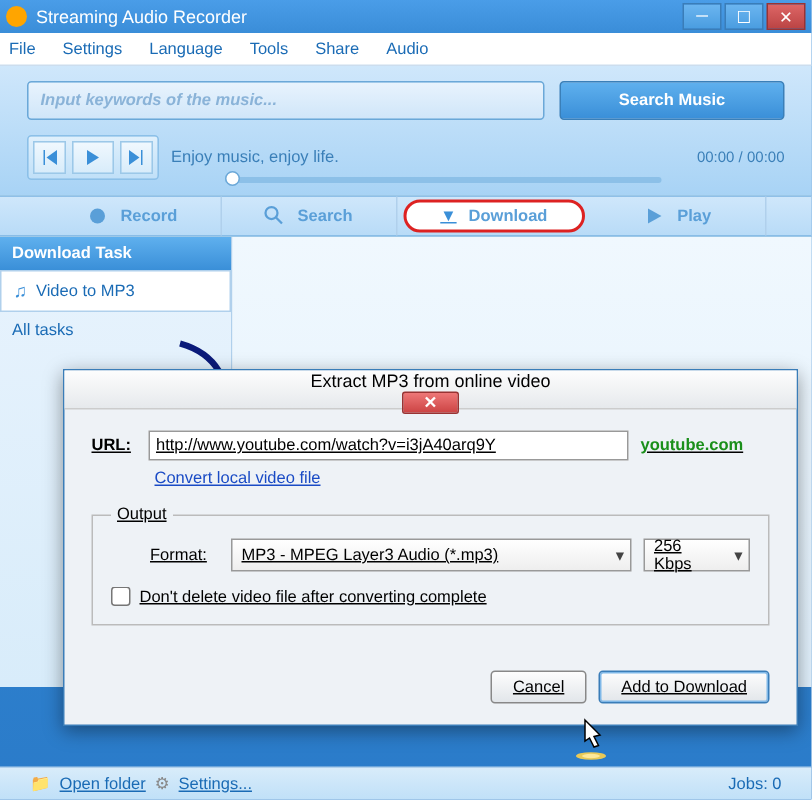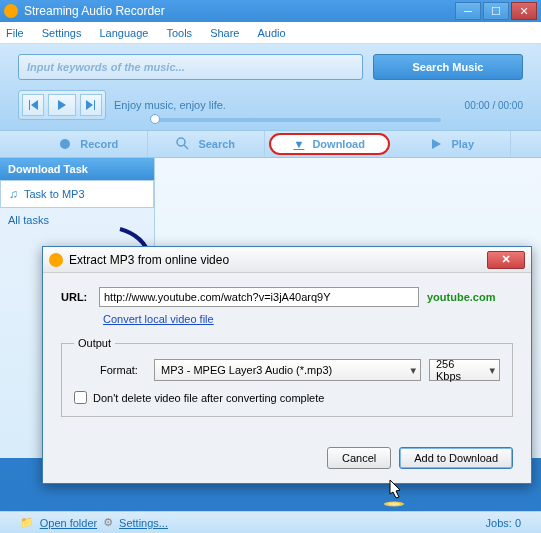--- a/index.html
+++ b/index.html
@@ -46,25 +46,25 @@
 
 .content { flex:1; background:linear-gradient(#f0f8fe,#e0f0fc); }
 
 .footer { position:absolute; bottom:0; left:0; right:0; height:22px; background:linear-gradient(#d8ecfa,#c0e0f8); border-top:1px solid #b0d0ec; display:flex; align-items:center; padding:0 20px; gap:6px; }
 .footer a { color:#1a6bb5; text-decoration:underline; }
 .footer .foldericon { color:#e8b050; }
 .footer .gearicon { color:#888; }
 .footer .jobs { margin-left:auto; color:#1a6bb5; }
 
 .dialog { position:absolute; left:42px; top:246px; width:490px; background:#eef2f6; border:1px solid #3a7db8; box-shadow:0 3px 12px rgba(0,0,0,.4); z-index:5; }
-.dlgtitle { height:26px; background:linear-gradient(#fdfdfd,#e6e9ec); display:flex; align-items:center; padding:0 6px; border-bottom:1px solid #ccc; }
+.dlgtitle { height:26px; background:linear-gradient(#fdfdfd,#e6e9ec); display:flex; align-items:center; padding:0 6px; border-bottom:1px solid #ccc;flex-direction:column; }
 .dlgtitle .icon { width:14px; height:14px; background:#ffa500; border-radius:50%; margin-right:6px; }
 .dlgtitle .title { font-size:12px; flex:1; }
 .dlgclose { width:38px; height:18px; background:linear-gradient(#e77,#c44); border:1px solid #933; border-radius:2px; color:#fff; display:flex; align-items:center; justify-content:center; font-weight:bold; }
-.dlgbody { padding:14px 18px; }
+.dlgbody { padding:14px 18px;text-decoration:underline; }
 .urlrow { display:flex; align-items:center; gap:8px; margin-bottom:6px; }
 .urlrow label { font-weight:bold; width:30px; }
 .urlinput { flex:1; height:20px; border:1px solid #999; background:#fff; padding:0 4px; }
 .ytlabel { color:#1a8f1a; font-weight:bold; width:86px; }
 .convlink { color:#1a4bc5; text-decoration:underline; margin-left:42px; display:inline-block; margin-bottom:12px; }
 .fieldset { border:1px solid #bbb; padding:10px 12px 12px; margin-bottom:30px; }
 .fieldset legend { padding:0 4px; }
 .fmtrow { display:flex; align-items:center; gap:8px; margin-bottom:10px; }
 .fmtrow label { width:46px;margin-left:26px; }
 .combo { height:22px; border:1px solid #999; background:linear-gradient(#fff,#eee); padding:0 28px 0 6px; display:flex; align-items:center; position:relative; }
@@ -155,21 +155,21 @@
       </svg>
       <span>Play</span>
     </div>
 </div>
 
 <div class="body">
   <div class="sidebar">
     <div class="sidehdr">Download Task</div>
     <div class="sideitem active">
       <span class="noteicon">♫</span>
-      <span>Task to MP3</span>
+      <span>Video to MP3</span>
     </div>
     <div class="sideitem">
       <span>All tasks</span>
     </div>
   </div>
   <div class="content"></div>
 </div>
 
 <svg class="arrow" viewBox="0 0 70 70">
   <path d="M20 4 Q56 14 52 58" stroke="#0b1a7a" stroke-width="4" fill="none"></path>

